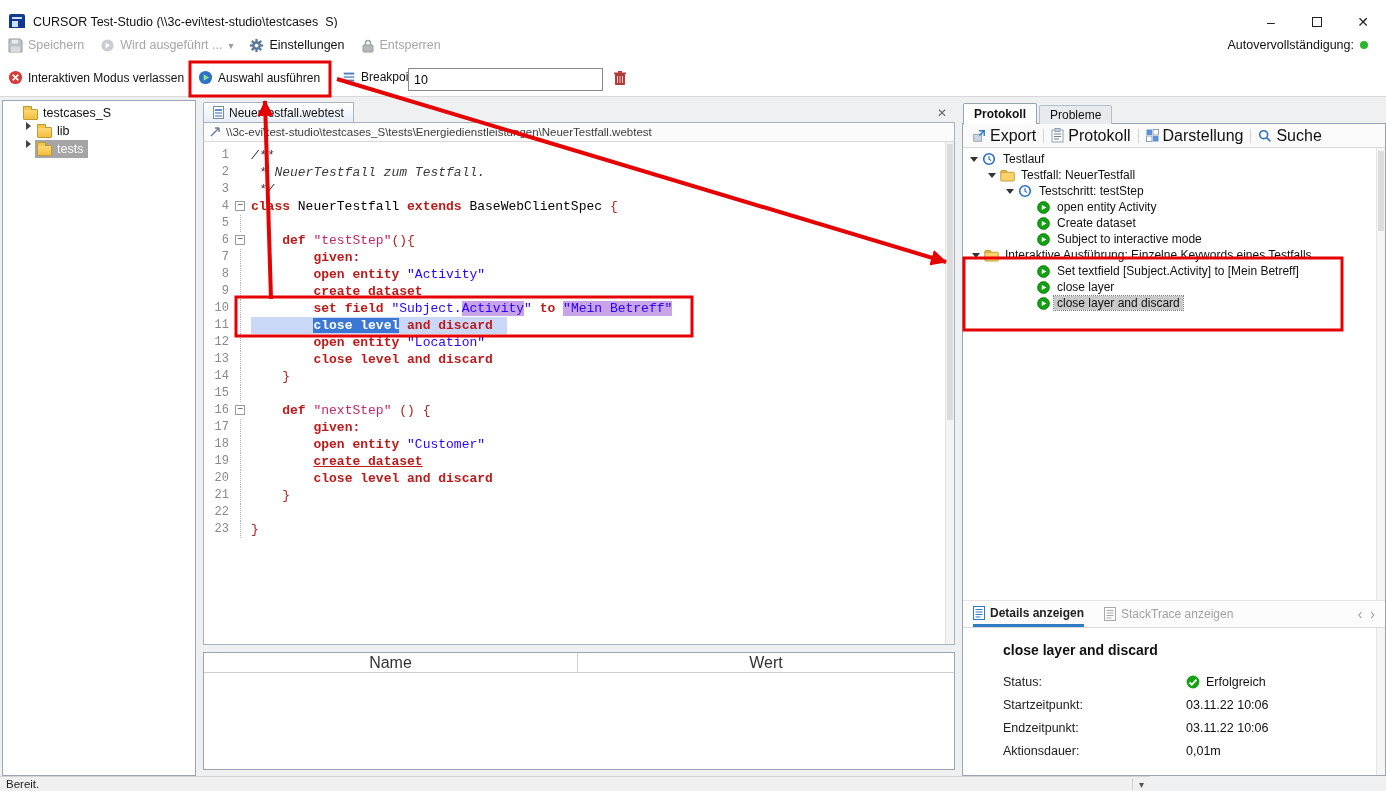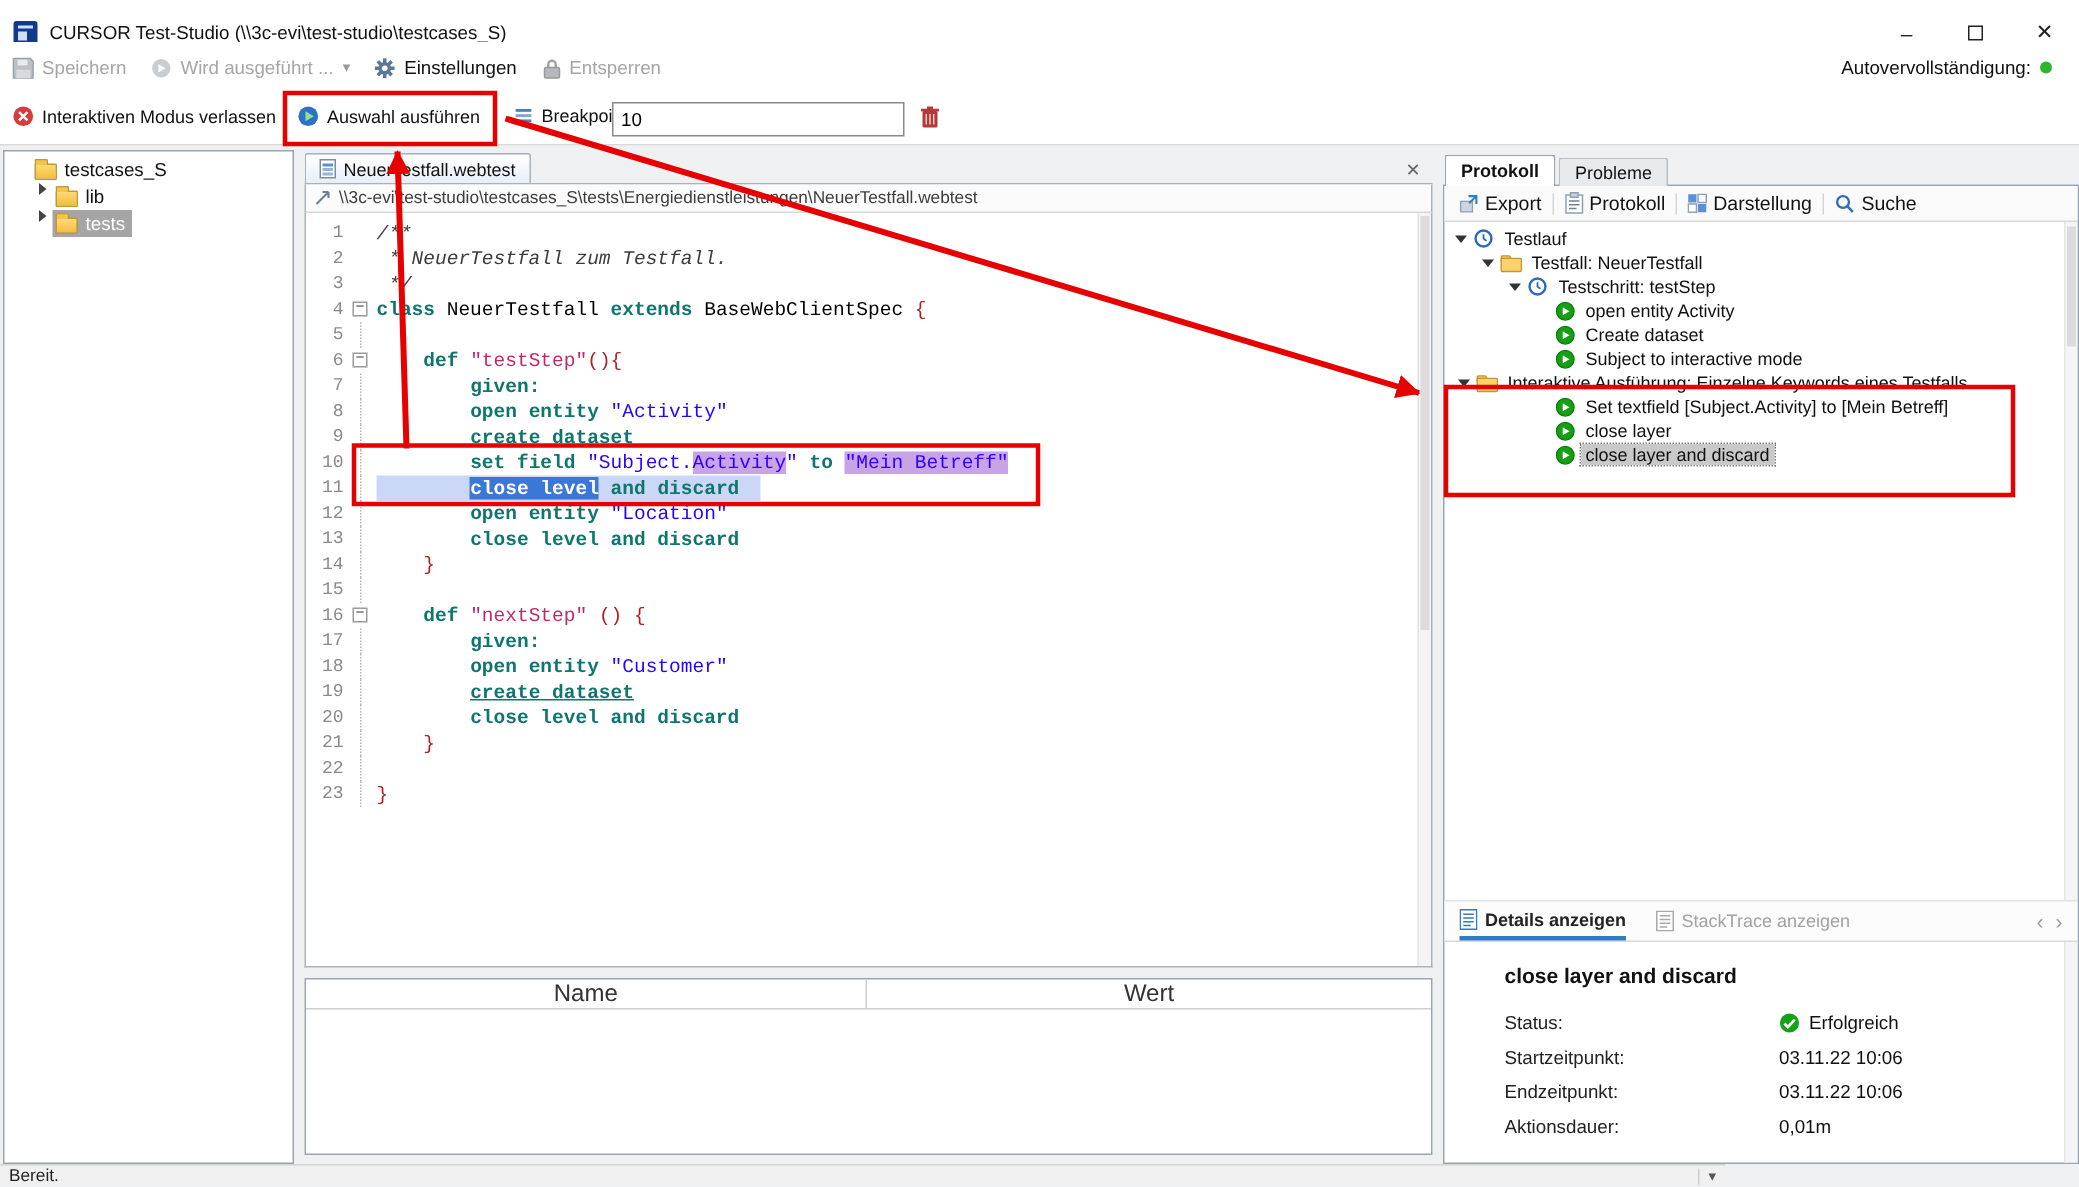--- a/index.html
+++ b/index.html
@@ -52,21 +52,21 @@
 #tab-close{margin-left:auto;align-self:center;color:#666;font-size:12px;padding:0 8px}
 #pathbar{height:19px;background:#fbfbfb;border:1px solid #a8b2bd;border-top:none;border-bottom:1px solid #d9d9d9;display:flex;align-items:center;gap:5px;padding:0 5px;font-size:11.5px;color:#3c3c3c;white-space:nowrap}
 #codearea{position:relative;height:503px;background:#fff;border:1px solid #a8b2bd;border-top:none;overflow:hidden;font-family:"Liberation Mono","DejaVu Sans Mono",monospace;font-size:13px;padding-top:5px}
 .cl{display:flex;height:17px;line-height:17px;white-space:pre}
 .lnum{width:30px;flex:none;text-align:right;padding-right:5px;color:#8a8a8a;font-size:12px}
 .fold{width:14px;flex:none;position:relative}
 .fbox{position:absolute;left:1px;top:3px;width:10px;height:10px;border:1px solid #9a9a9a;background:#fff;color:#444;font-size:10px;line-height:8px;text-align:center;z-index:2}
 .fdot::before{content:"";position:absolute;left:6px;top:0;height:100%;border-left:1px dotted #b5b5b5}
 .ccontent{padding-left:3px}
 .tk-pl{color:#000}
-.tk-kw{color:#0f766e;font-weight:bold}
+.tk-kw{color:#b91c1c;font-weight:bold}
 .tk-str{color:#2a00ff}
 .tk-mstr{color:#c02868}
 .tk-br{color:#aa2222}
 .tk-cmt{color:#3c3c3c;font-style:italic}
 .tk-u{text-decoration:underline}
 .h-purple{background:#c9a3e8}
 .h-sel{background:#3b77d5;color:#fff}
 .linebg{display:inline-block;background:#cbd7f7;padding-right:14px}
 #edscroll{position:absolute;top:0;right:0;width:9px;height:100%;background:#f4f4f4;border-left:1px solid #e3e3e3}
 #edthumb{position:absolute;left:1px;right:1px;top:2px;height:55%;background:#dcdcdc}
@@ -77,21 +77,21 @@
 .pt-col{display:flex;align-items:center;justify-content:center}
 .pt-col.c1{width:374px;border-right:1px solid #cfcfcf}
 .pt-col.c2{flex:1}
 
 
 #rpanel{position:absolute;left:962px;top:103px;width:424px;height:673px}
 #rtabs{height:21px;display:flex;align-items:flex-end;position:relative;z-index:2;padding-left:1px}
 .rtab{display:flex;align-items:center;padding:0 10px;font-size:12px;margin-right:2px;border:1px solid #b6bec7;border-bottom:none;background:#e8ebee;border-radius:2px 2px 0 0;height:19px}
 .rtab.active{background:#fff;font-weight:bold;height:21px;border-color:#9aa5b1}
 #rbody{position:absolute;left:0;top:20px;right:0;bottom:0;background:#fff;border:1px solid #9aa5b1;display:flex;flex-direction:column}
-#rtoolbar{height:24px;display:flex;align-items:center;border-bottom:1px solid #d9d9d9;background:#fafafa;font-size:13px;padding:0 2px;flex:none}
+#rtoolbar{height:24px;display:flex;align-items:center;border-bottom:1px solid #d9d9d9;background:#fafafa;font-size:16px;padding:0 2px;flex:none}
 .rtb{display:flex;align-items:center;gap:4px;padding:0 7px;height:100%}
 .rsep{width:1px;height:14px;background:#d5d5d5}
 #log-tree{flex:1;position:relative;padding-top:3px;overflow:hidden}
 .trow{height:16px;display:flex;align-items:center;font-size:12px;white-space:nowrap}
 .tex{width:14px;flex:none;display:flex;justify-content:center}
 .tri-d{width:0;height:0;border-top:5px solid #333;border-left:4px solid transparent;border-right:4px solid transparent}
 .ticon{width:16px;flex:none;display:flex;align-items:center;justify-content:center;margin-right:3px}
 .tlabel{padding:0 3px}
 .tsel{background:#c9c9c9;outline:1px dotted #7a7a7a}
 #log-scroll{position:absolute;top:0;right:0;width:9px;height:100%;background:#f5f5f5;border-left:1px solid #e5e5e5}

